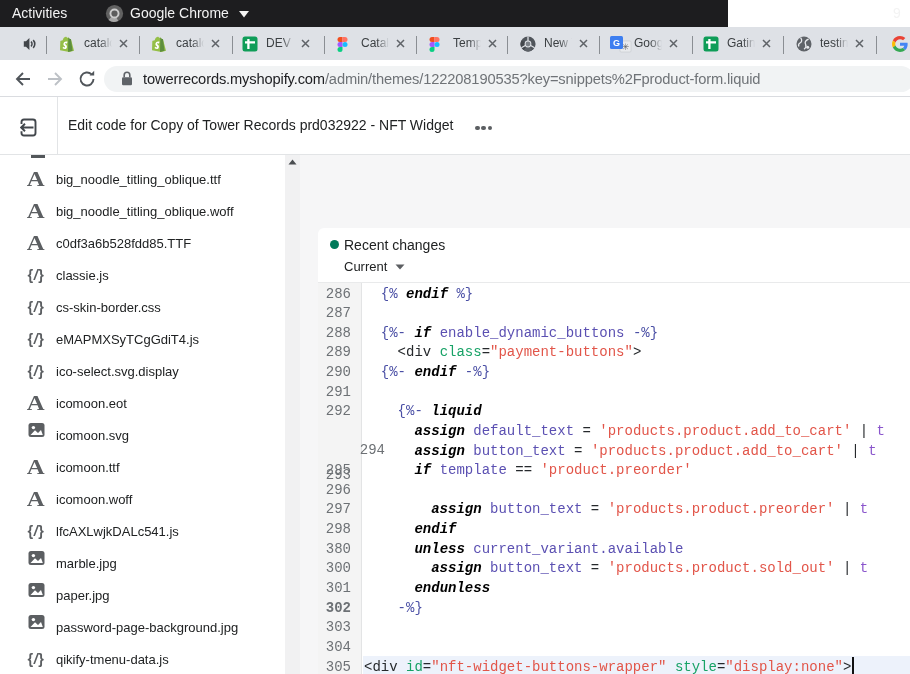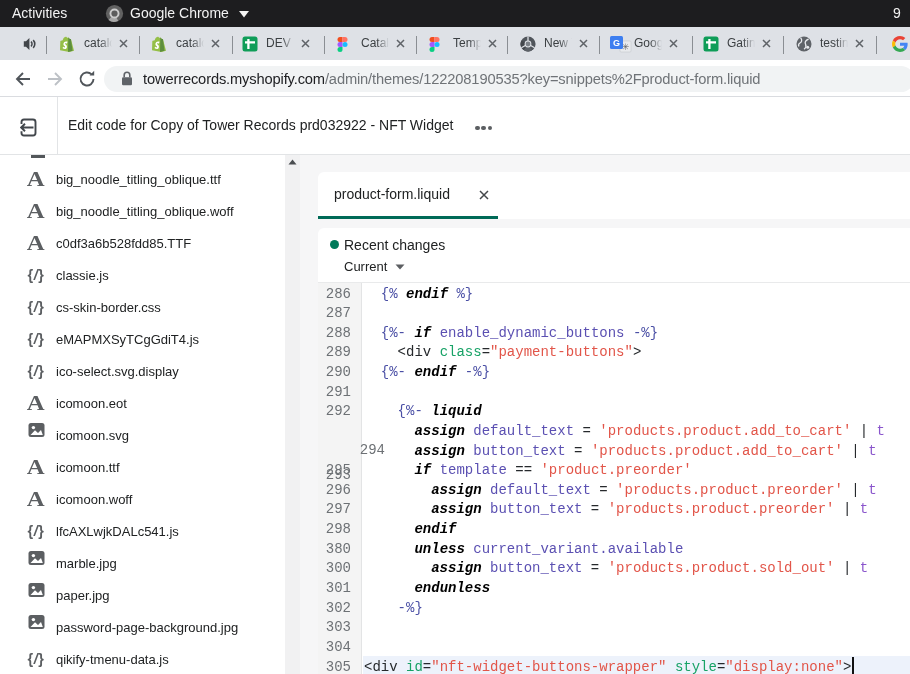--- a/index.html
+++ b/index.html
@@ -1,19 +1,19 @@
 <!DOCTYPE html>
 <html><head><meta charset="utf-8">
 <style>
 * { margin:0; padding:0; box-sizing:border-box; }
 html,body { width:910px; height:674px; overflow:hidden; }
 body { font-family:"Liberation Sans", sans-serif; position:relative; background:#fff; }
 .abs { position:absolute; }
 
-#topbar { position:absolute; left:0; top:0; width:910px; height:27px; background:#1d1d1f; color:#f3f3f3; }
+#topbar { position:absolute; left:0; top:0; width:728px; height:27px; background:#1d1d1f; color:#f3f3f3; }
 #topbar .txt { position:absolute; font-size:14px; line-height:27px; }
 
 #tabstrip { position:absolute; left:0; top:27px; width:910px; height:33px; background:#dee1e6; }
 .tabsep { position:absolute; top:9px; width:1px; height:18px; background:#8a8e93; }
 .tablabel { position:absolute; top:8px; height:17px; font-size:12px; line-height:17px; color:#3c4043; width:30px; overflow:hidden; white-space:nowrap;
   -webkit-mask-image:linear-gradient(to right,#000 16px,transparent 28px); mask-image:linear-gradient(to right,#000 16px,transparent 28px);}
 .tabx { position:absolute; top:12px; }
 
 #toolbar { position:absolute; left:0; top:60px; width:910px; height:37px; background:#fff; border-bottom:1px solid #dadce0; }
 #omnibox { position:absolute; left:104px; top:66px; width:810px; height:26px; border-radius:13px; background:#f1f3f4; }
@@ -290,27 +290,20 @@
 <div class="frow" style="top:489px;">
         <div class="icon"><span class="icoJS">{<i>/</i>}</span></div>
         <div class="name">qikify-tmenu-data.js</div>
       </div>
 </div>
 <div id="scrollstrip">
       <svg class="abs" style="left:3px;top:4px;" width="9" height="6" viewBox="0 0 9 6">
         <path d="M0.5 5.5 h8 L4.5 0.5 Z" fill="#4a4d50"></path>
       </svg>
     </div>
-<div id="tabcard">
-      <div class="flabel">product-form.liquid</div>
-<svg class="abs" style="left:160.5px;top:18px;" width="10" height="10" viewBox="0 0 10 10">
-        <path d="M1 1 L9 9 M9 1 L1 9" stroke="#44474a" stroke-width="1.5"></path>
-      </svg>
-<div id="underline"></div>
-    </div>
 <div id="maincard"></div>
 <div id="rcdot"></div>
     <div id="rctext">Recent changes</div>
     <div id="curtext">Current</div>
 <svg class="abs" style="left:395px;top:108.5px;" width="10" height="6" viewBox="0 0 10 6">
       <path d="M0.5 0.5 h9 L5 5.5 Z" fill="#5c5f62"></path>
     </svg>
 <div id="codearea">
 <div id="activeline"></div>
 <div id="gutter"></div>
@@ -328,32 +321,31 @@
 <div class="cl" style="top:98.6px;"></div>
 <div class="ln" style="top:118.3px;">292</div>
 <div class="cl" style="top:118.3px;">    <span class="d">{%-</span> <span class="k">liquid</span></div>
 <div class="ln" style="top:137.9px;margin-top:44px;">293</div>
 <div class="cl" style="top:137.9px;">      <span class="k">assign</span> <span class="v">default_text</span> = <span class="s">'products.product.add_to_cart'</span> | <span class="t">t</span></div>
 <div class="ln" style="top:157px;margin-left:34px;">294</div>
 <div class="cl" style="top:157.5px;">      <span class="k">assign</span> <span class="v">button_text</span> = <span class="s">'products.product.add_to_cart'</span> | <span class="t">t</span></div>
 <div class="ln" style="top:177.2px;">295</div>
 <div class="cl" style="top:177.2px;">      <span class="k">if</span> <span class="v">template</span> == <span class="s">'product.preorder'</span></div>
 <div class="ln" style="top:196.8px;">296</div>
-<div class="cl" style="top:196.8px;">        <span class="k">assign</span> <span class="v">default_text</span> = <span class="s">'products.product.preorder'</span> | <span class="t">t</span></div>
 <div class="ln" style="top:216.4px;">297</div>
 <div class="cl" style="top:216.4px;">        <span class="k">assign</span> <span class="v">button_text</span> = <span class="s">'products.product.preorder'</span> | <span class="t">t</span></div>
 <div class="ln" style="top:236.1px;">298</div>
 <div class="cl" style="top:236.1px;">      <span class="k">endif</span></div>
 <div class="ln" style="top:255.7px;">380</div>
 <div class="cl" style="top:255.7px;">      <span class="k">unless</span> <span class="v">current_variant.available</span></div>
 <div class="ln" style="top:275.3px;">300</div>
 <div class="cl" style="top:275.3px;">        <span class="k">assign</span> <span class="v">button_text</span> = <span class="s">'products.product.sold_out'</span> | <span class="t">t</span></div>
 <div class="ln" style="top:294.9px;">301</div>
 <div class="cl" style="top:294.9px;">      <span class="k">endunless</span></div>
-<div class="ln" style="top:314.6px;">302</div>
+<div class="ln" style="top:314.6px;font-weight:bold;">302</div>
 <div class="cl" style="top:314.6px;">    <span class="d">-%}</span></div>
 <div class="ln" style="top:334.2px;">303</div>
 <div class="cl" style="top:334.2px;"></div>
 <div class="ln" style="top:353.8px;">304</div>
 <div class="cl" style="top:353.8px;"></div>
 <div class="ln" style="top:373.5px;">305</div>
 <div class="cl" style="top:373.5px;">&lt;div <span class="a">id</span>=<span class="s">"nft-widget-buttons-wrapper"</span> <span class="a">style</span>=<span class="s">"display:none"</span>&gt;</div>
 <div id="cursor"></div>
 </div>
 </div>

